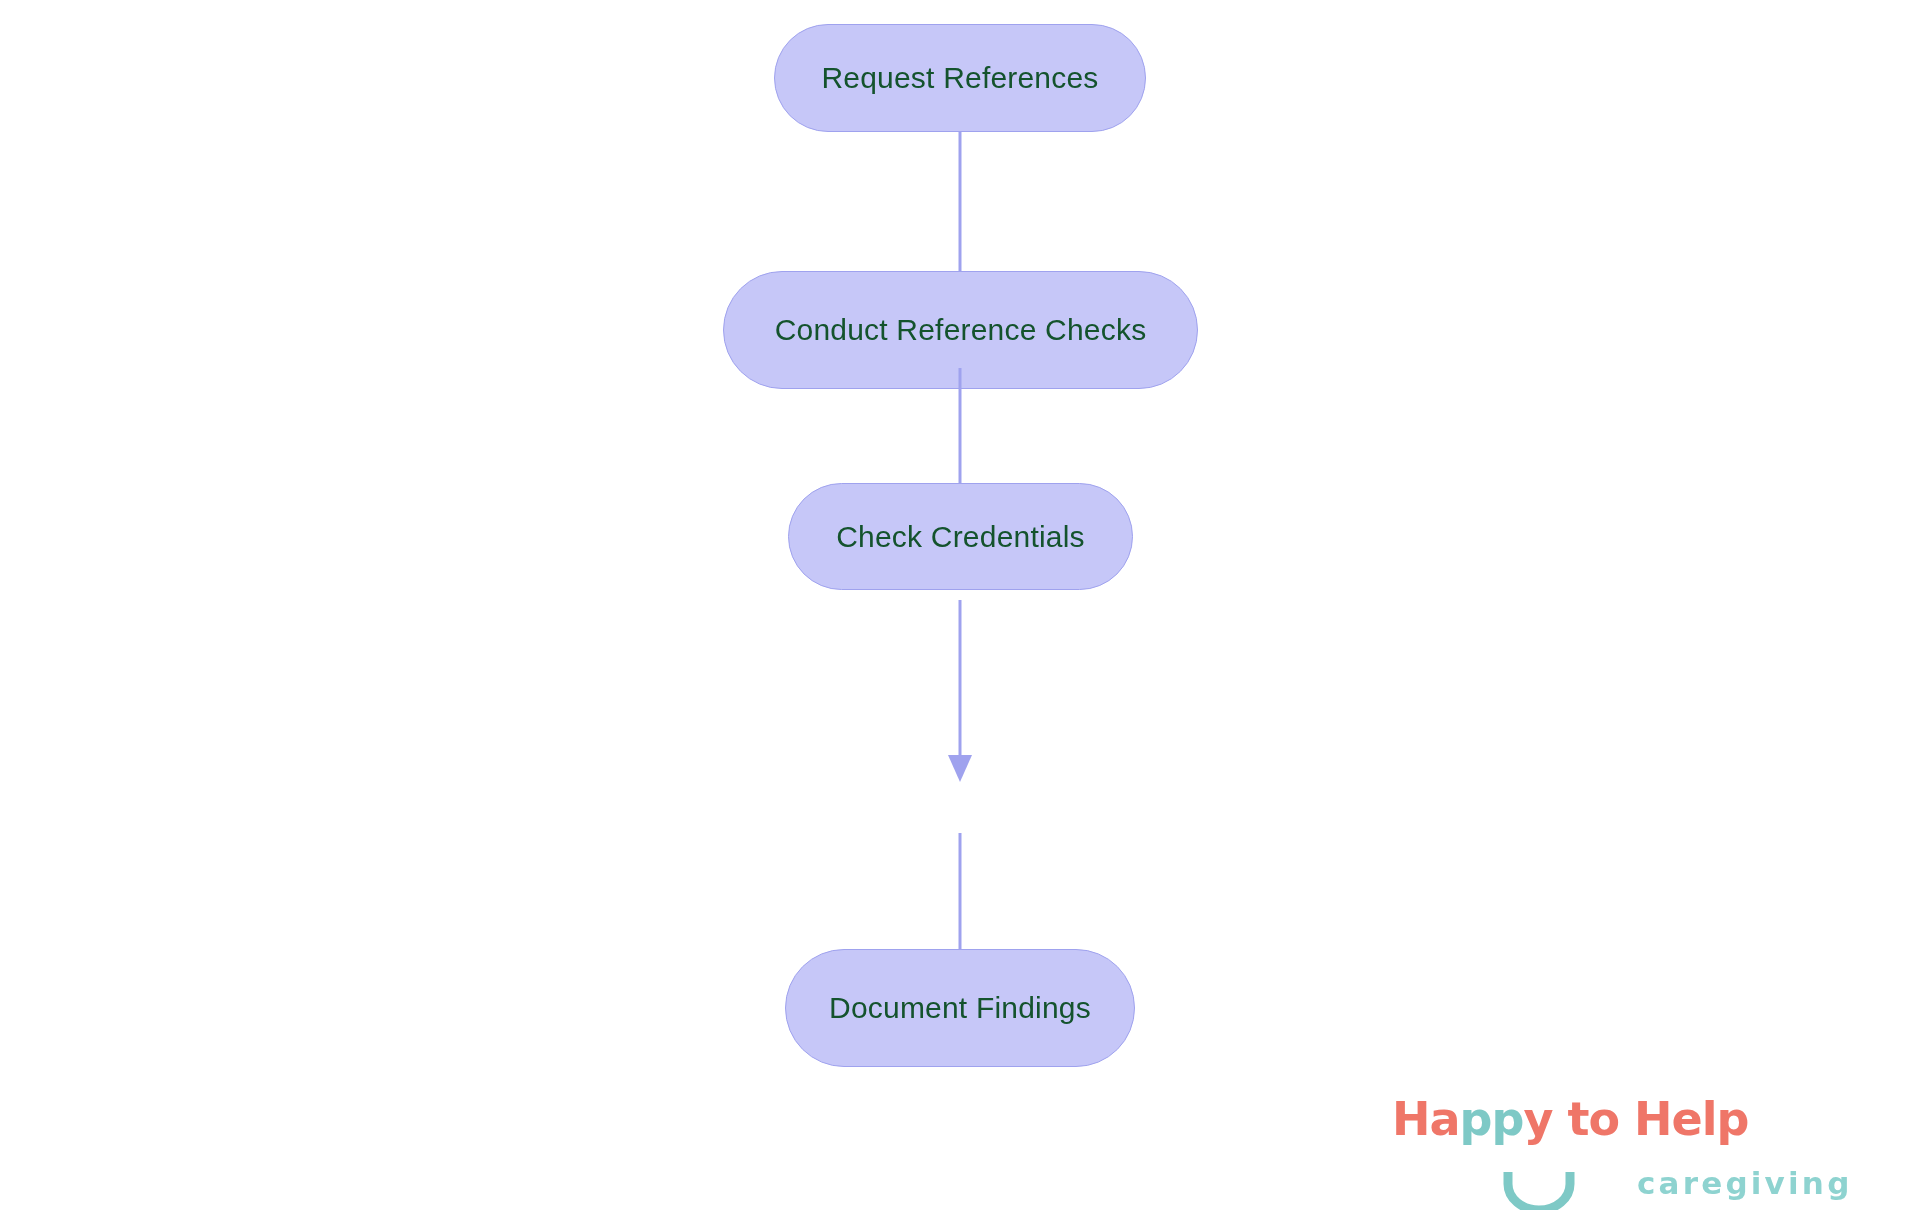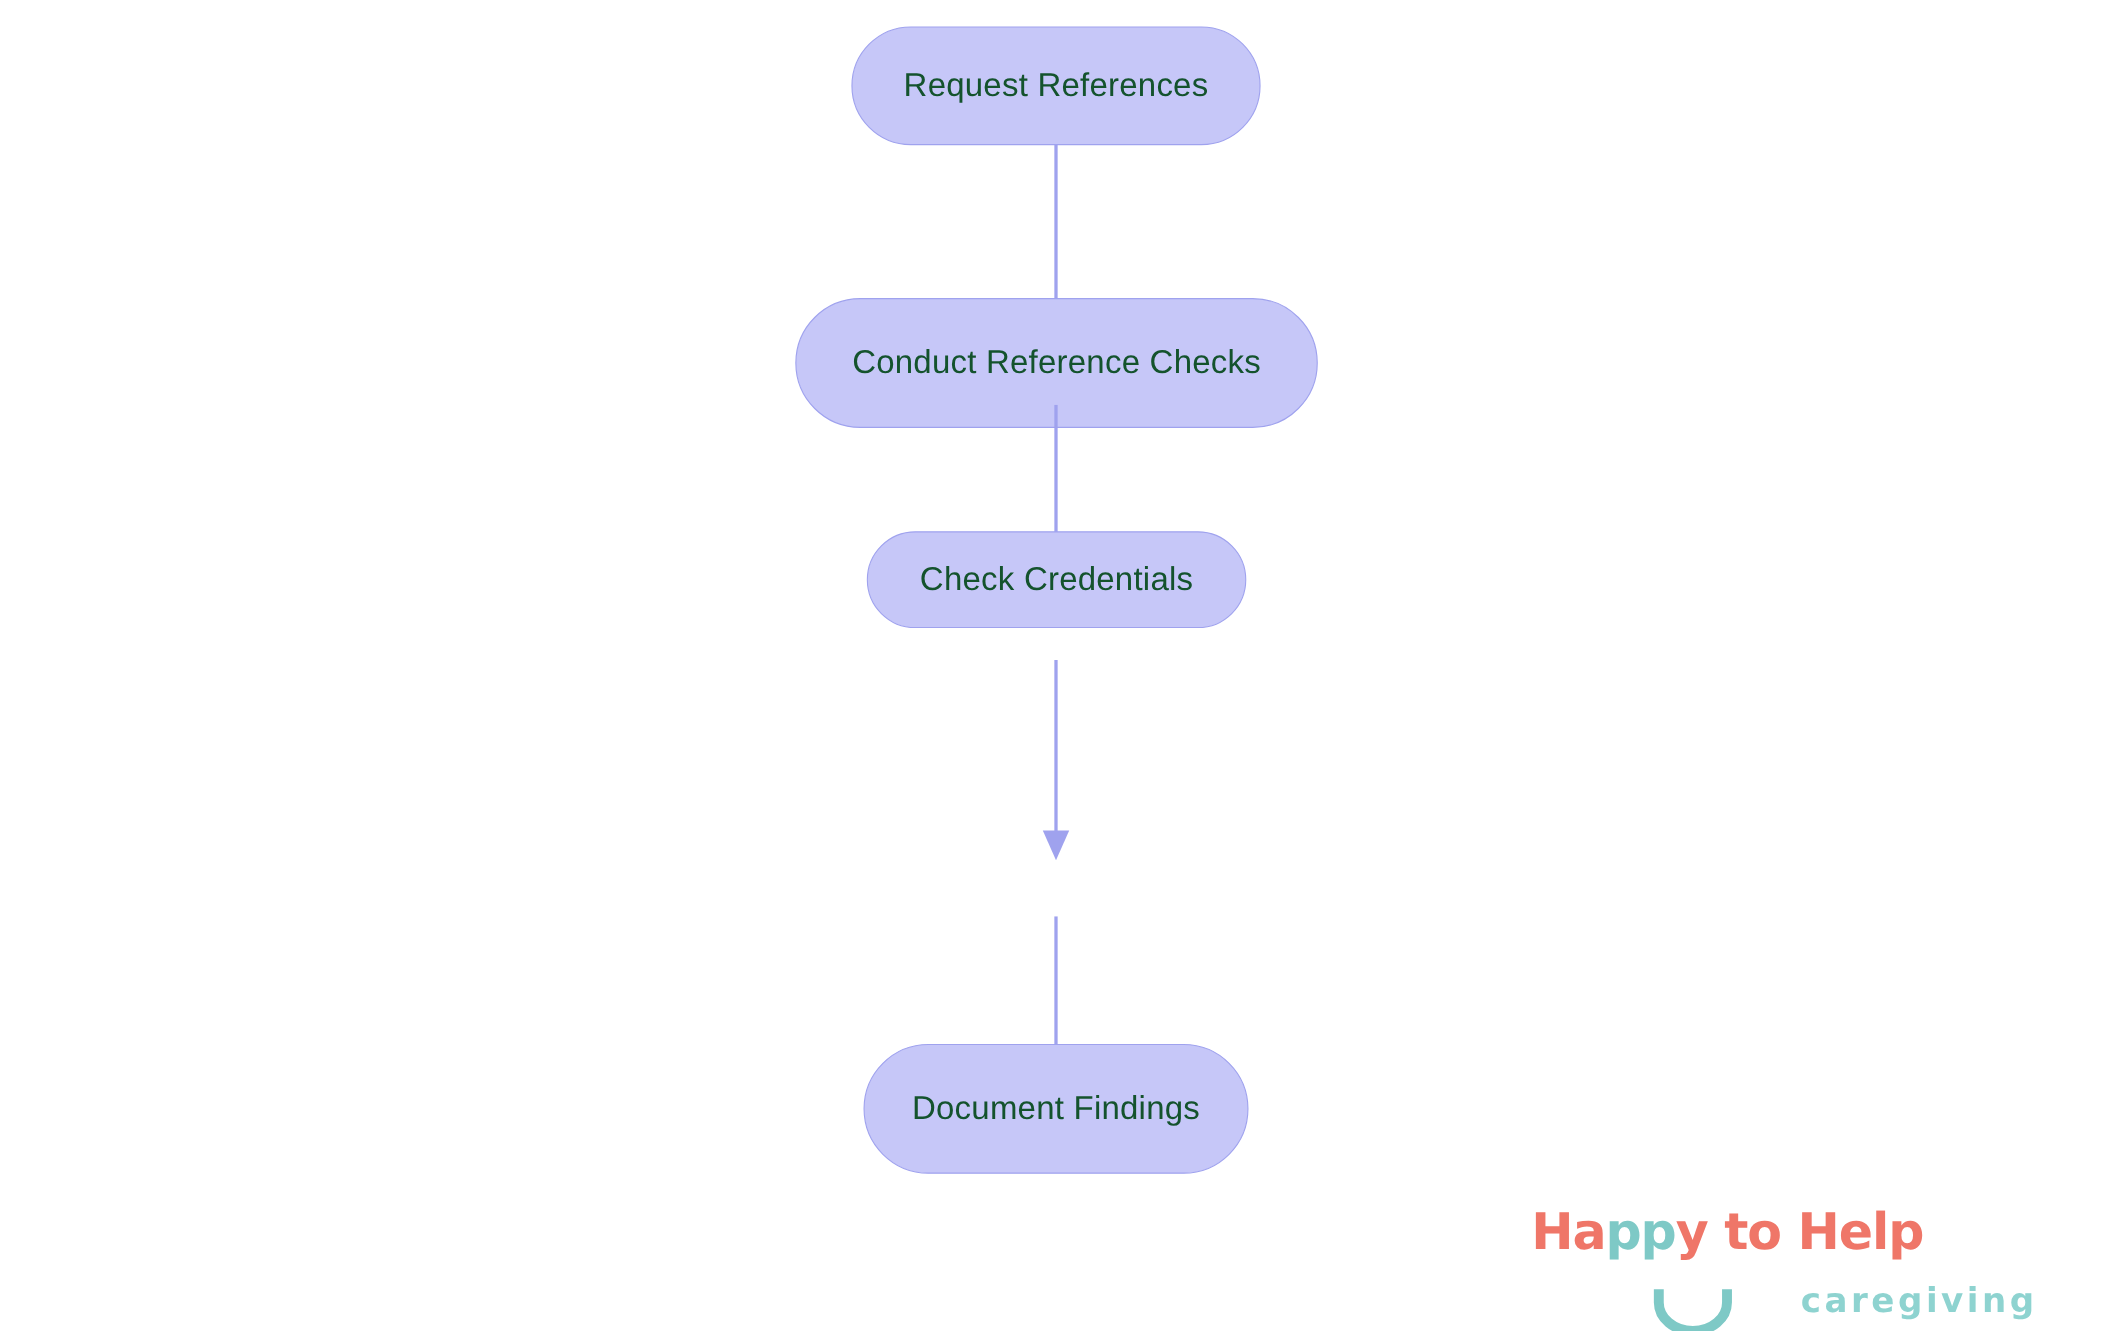--- a/index.html
+++ b/index.html
@@ -109,21 +109,21 @@
 
   <div class="node" style="left:723px; top:251px; width:475px; height:118px;margin-top:20px;">
     <span class="node-label">Conduct Reference Checks</span>
   </div>
 
   <svg class="connector" style="left:940px; top:368px; height:182px;" viewBox="0 0 40 182">
     <line x1="20" y1="0" x2="20" y2="160" stroke="#9fa2ee" stroke-width="3"></line>
     <polygon points="20,182 8,155 32,155" fill="#9fa2ee"></polygon>
   </svg>
 
-  <div class="node" style="left:788px; top:483px; width:345px; height:88px;">
+  <div class="node" style="left:788px; top:483px; width:345px; height:107px;">
     <span class="node-label">Check Credentials</span>
   </div>
 
   <svg class="connector" style="left:940px; top:600px; height:182px;" viewBox="0 0 40 182">
     <line x1="20" y1="0" x2="20" y2="160" stroke="#9fa2ee" stroke-width="3"></line>
     <polygon points="20,182 8,155 32,155" fill="#9fa2ee"></polygon>
   </svg>
 
 
   <svg class="connector" style="left:940px; top:833px; height:182px;" viewBox="0 0 40 182">

